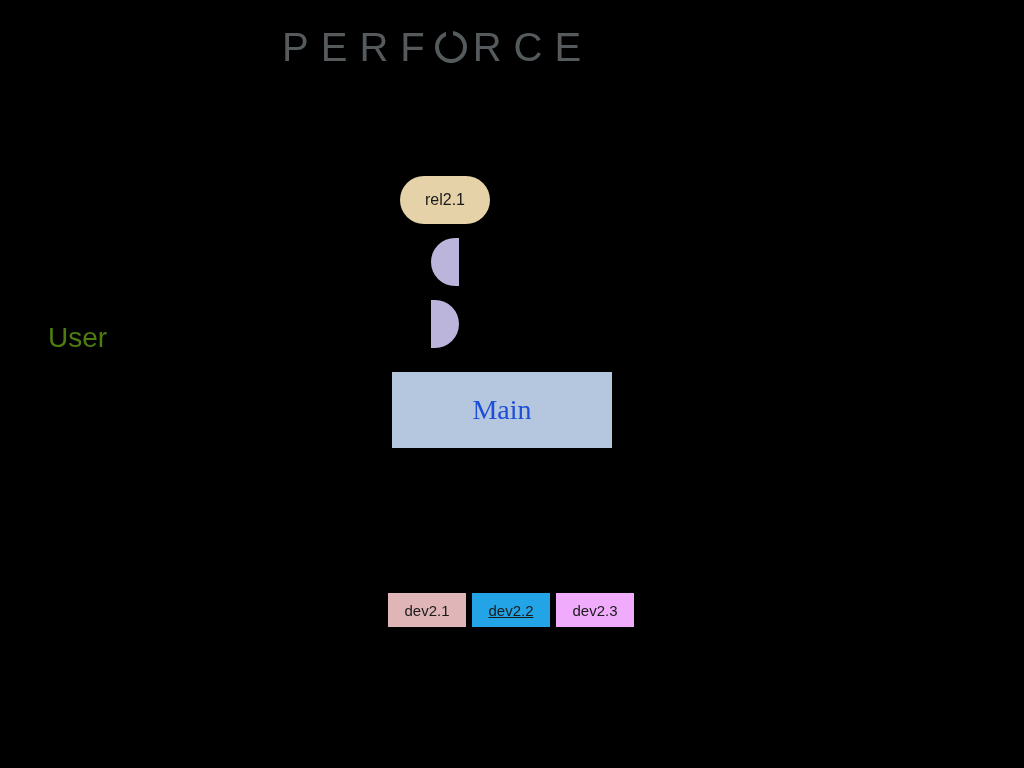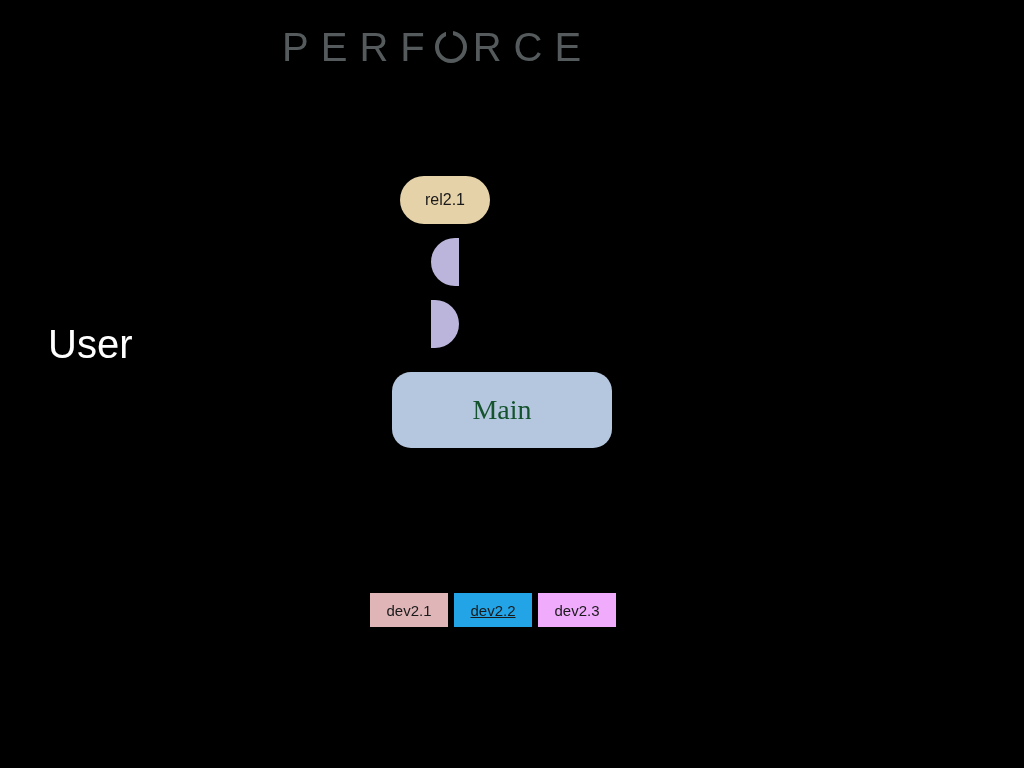--- a/index.html
+++ b/index.html
@@ -54,22 +54,22 @@
     background: #000;
     left: 7px;
     top: -4px;
   }
 
   
   .user-label {
     position: absolute;
     left: 48px;
     top: 322px;
-    color: #ffffff;
-    font-size: 40px;
+    color: #4d7c0f;
+    font-size: 28px;
     font-family: "Segoe UI", "Helvetica Neue", Arial, sans-serif;
     font-weight: 400;
   }
 
   
   .pill-row {
     position: absolute;
     left: 400px;
     top: 176px;
     display: flex;
@@ -108,30 +108,29 @@
   .main-box {
     position: absolute;
     left: 392px;
     top: 372px;
     width: 220px;
     height: 76px;
     background: #b5c7de;
     display: flex;
     align-items: center;
     justify-content: center;
-    color: #14532d;
+    color: #1d4ed8;
     font-size: 28px;
     font-family: Georgia, "Times New Roman", serif;
-    border-radius: 19px;
   }
 
   
   .dev-row {
     position: absolute;
-    left: 370px;
+    left: 388px;
     top: 593px;
     display: flex;
     gap: 6px;
   }
   .dev-chip {
     width: 78px;
     height: 34px;
     display: flex;
     align-items: center;
     justify-content: center;

